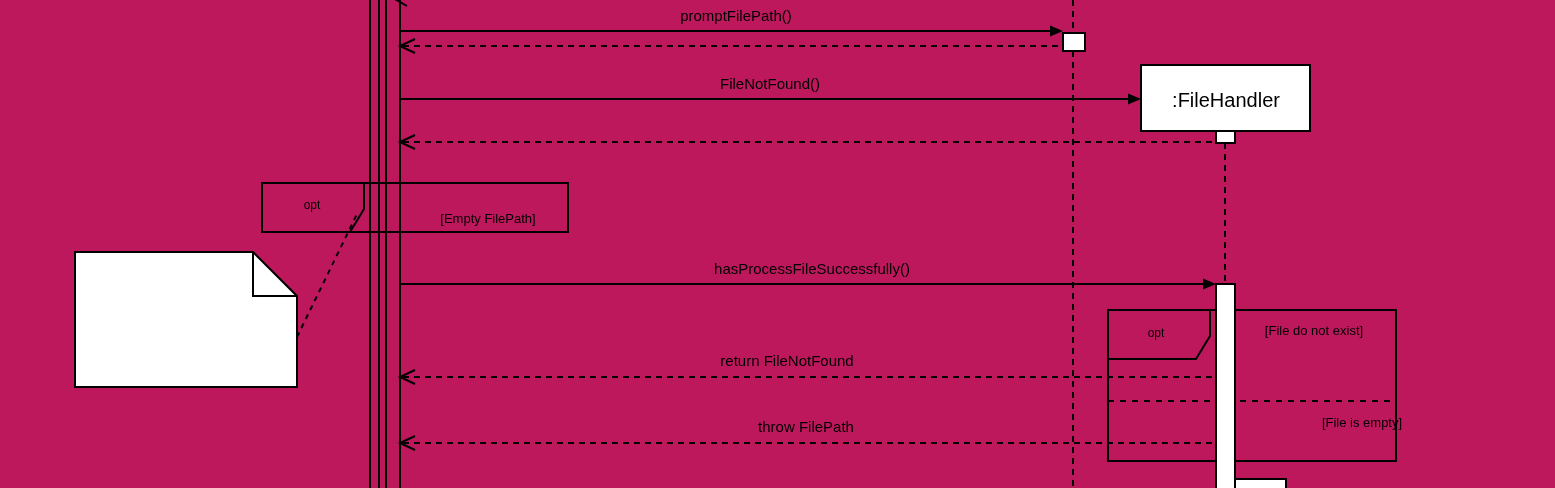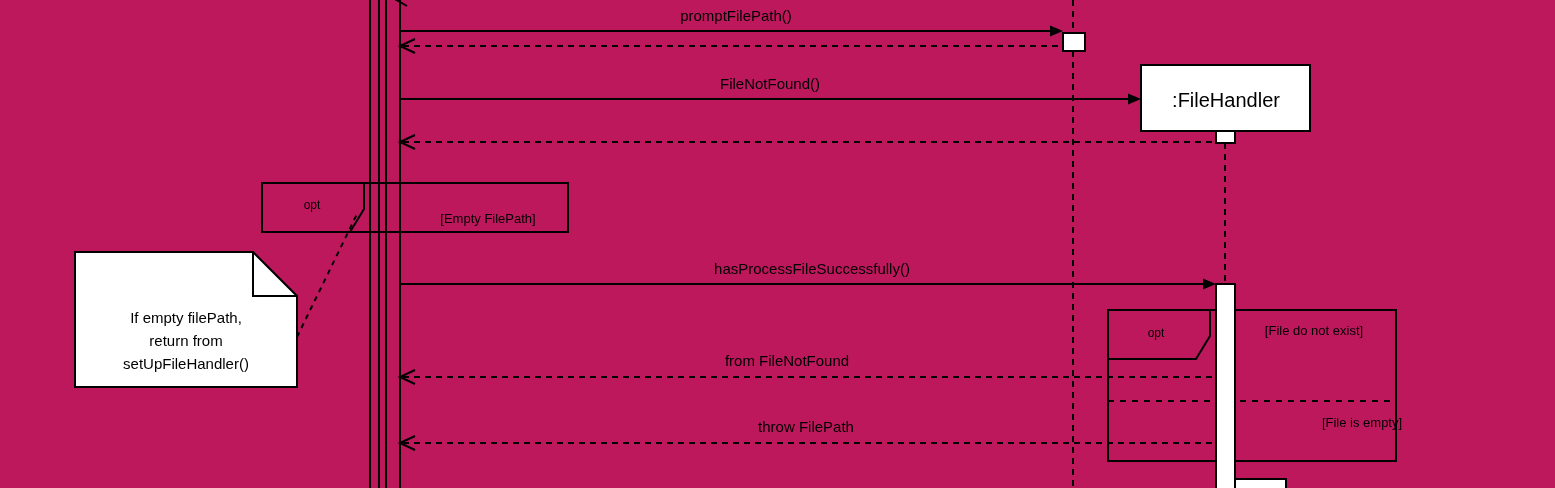--- a/index.html
+++ b/index.html
@@ -95,31 +95,26 @@
     <line x1="403" y1="377" x2="1216" y2="377" stroke="#000" stroke-width="2" stroke-dasharray="6,5"></line>
     <path d="M415,370 L400,377 L415,384" fill="none" stroke="#000" stroke-width="2"></path>
 
     <line x1="403" y1="443" x2="1216" y2="443" stroke="#000" stroke-width="2" stroke-dasharray="6,5"></line>
     <path d="M415,436 L400,443 L415,450" fill="none" stroke="#000" stroke-width="2"></path>
   </svg>
 
   <div class="lbl msg-lbl" style="left:736px; top:7px;">promptFilePath()</div>
   <div class="lbl msg-lbl" style="left:770px; top:75px;">FileNotFound()</div>
   <div class="lbl msg-lbl" style="left:812px; top:260px;">hasProcessFileSuccessfully()</div>
-  <div class="lbl msg-lbl" style="left:787px; top:352px;">from FileNotFound</div>
+  <div class="lbl msg-lbl" style="left:787px; top:352px;">return FileNotFound</div>
   <div class="lbl msg-lbl" style="left:806px; top:418px;">throw FilePath</div>
 
   <div class="lbl part-lbl" style="left:1226px; top:89px;">:FileHandler</div>
 
   <div class="lbl op-lbl" style="left:312px;  top:198px;">opt</div>
   <div class="lbl guard-lbl" style="left:488px;  top:194px;margin-top:17px;">[Empty FilePath]</div>
 
   <div class="lbl op-lbl" style="left:1156px; top:326px;">opt</div>
   <div class="lbl guard-lbl" style="left:1314px; top:323px;">[File do not exist]</div>
   <div class="lbl guard-lbl" style="left:1362px; top:415px;">[File is empty]</div>
 
-  <div class="note-txt">
-    <div>If empty filePath,</div>
-    <div>return from</div>
-    <div>setUpFileHandler()</div>
-  </div>
 
 </div>
 
 </body></html>

